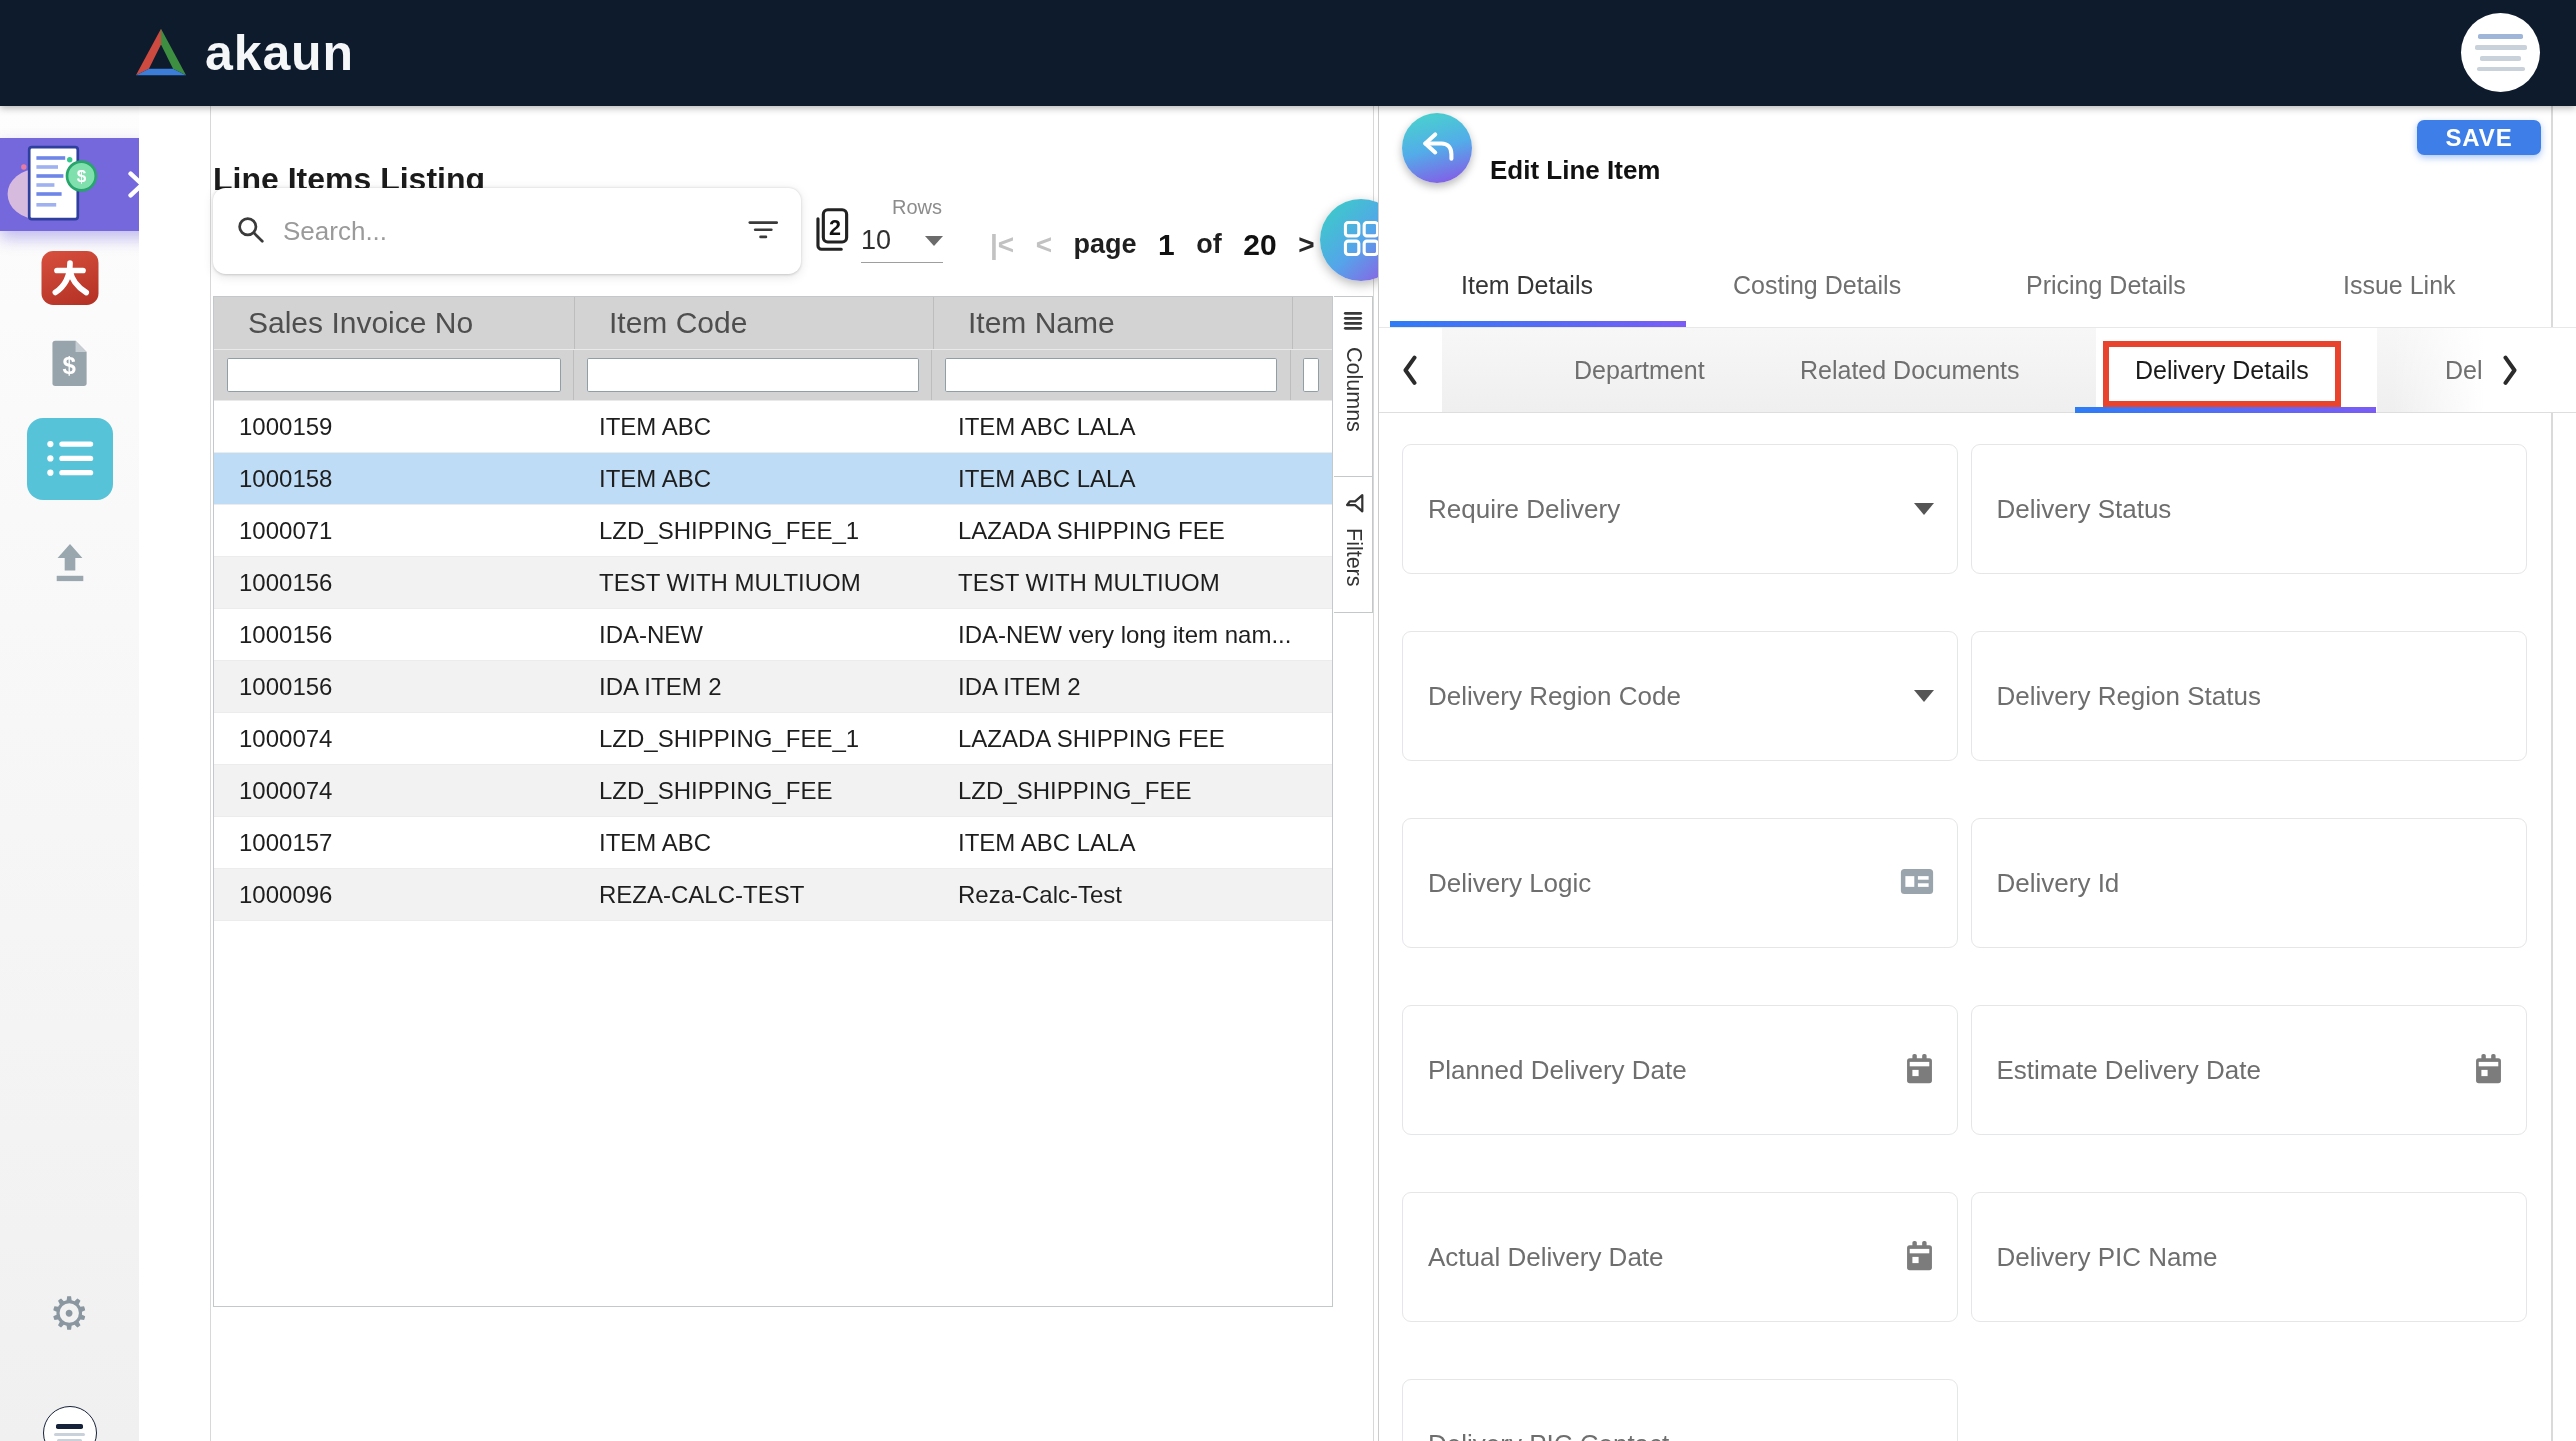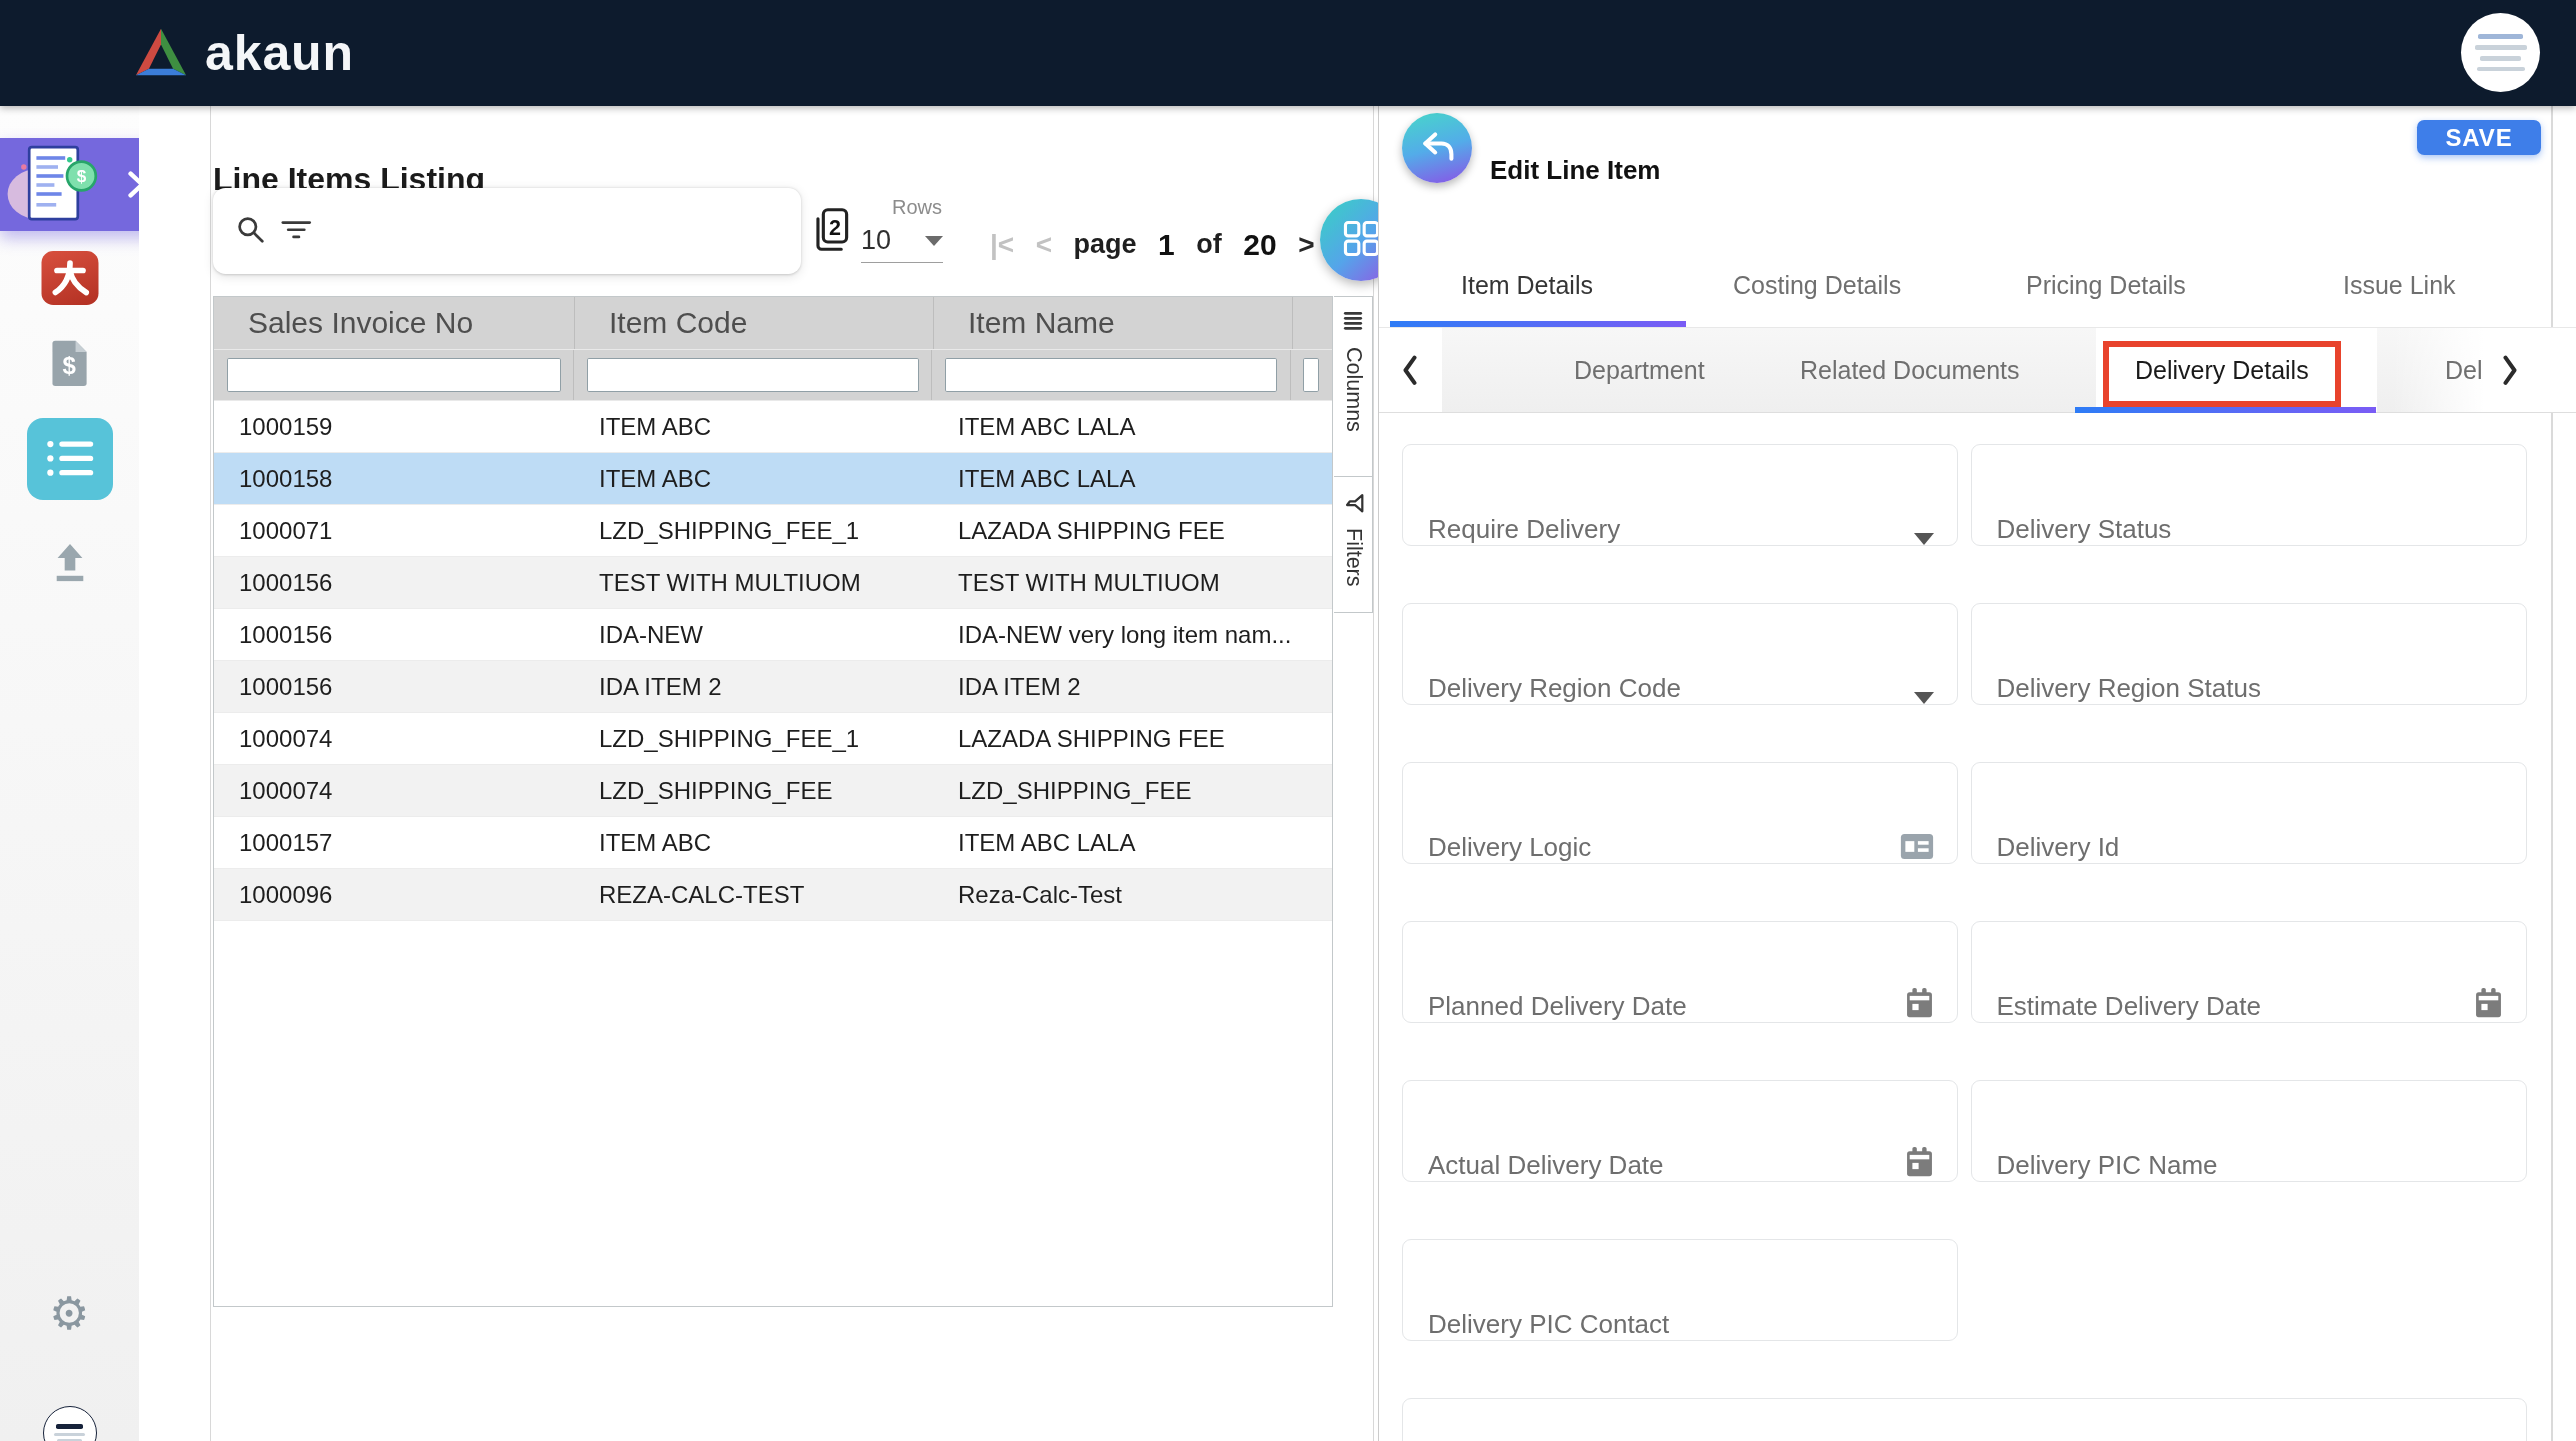--- a/index.html
+++ b/index.html
@@ -143,22 +143,22 @@
   .st0{left:195px;} .st1{left:421px;} .st2{left:756px;color:#1a1a1a;} .st3{left:1066px;}
   .subtab-underline{position:absolute;left:696px;bottom:-0.9px;width:301px;height:6.3px;
                     background:linear-gradient(90deg,#2e7cf6,#7a5cf5);}
   .anno-box{position:absolute;left:724px;top:12.5px;width:238px;height:66px;
             border:6.3px solid #e8432c;box-sizing:border-box;}
   .chev{position:absolute;top:27px;cursor:pointer;}
   .chev-l{left:21.5px;} .chev-r{left:1122px;}
 
   .form{position:absolute;left:23px;top:338px;width:1124px;display:grid;
         grid-template-columns:556px 556px;column-gap:12.5px;row-gap:57px;}
-  .field{height:102px;border:1.8px solid #e4e6e8;border-radius:9px;background:#fff;
-         display:flex;align-items:flex-end;padding:0 23px 0 25px;box-sizing:border-box;cursor:text;}
+  .field{height:130px;border:1.8px solid #e4e6e8;border-radius:9px;background:#fff;
+         display:flex;align-items:center;padding:0 23px 0 25px;box-sizing:border-box;cursor:text;}
   .field-label{font-size:26px;color:#6e6e6e;flex:1;}
   .field.wide{grid-column:1/3;}
 </style>
 </head>
 <body>
 
 <div class="screen">
 
   <header class="navbar">
     <div class="brand">
@@ -264,20 +264,21 @@
 
     <h1 class="listing-title">Line Items Listing</h1>
 
     <div class="search-card">
       <span>
         <svg width="29" height="29" viewBox="0 0 32 32">
           <circle cx="13" cy="13" r="9" fill="none" stroke="#3a3a3a" stroke-width="3"></circle>
           <line x1="20" y1="20" x2="29" y2="29" stroke="#3a3a3a" stroke-width="3" stroke-linecap="round"></line>
         </svg>
       </span>
+      <input class="search-input" type="text" placeholder="Search..." style="">
       <span>
         <svg width="30.5" height="21.5" viewBox="0 0 34 24">
           <line x1="2" y1="4" x2="32" y2="4" stroke="#3a3a3a" stroke-width="3" stroke-linecap="round"></line>
           <line x1="8" y1="12" x2="26" y2="12" stroke="#3a3a3a" stroke-width="3" stroke-linecap="round"></line>
           <line x1="14" y1="20" x2="20" y2="20" stroke="#3a3a3a" stroke-width="3" stroke-linecap="round"></line>
         </svg>
       </span>
     </div>
 
     <div class="pages-btn">

